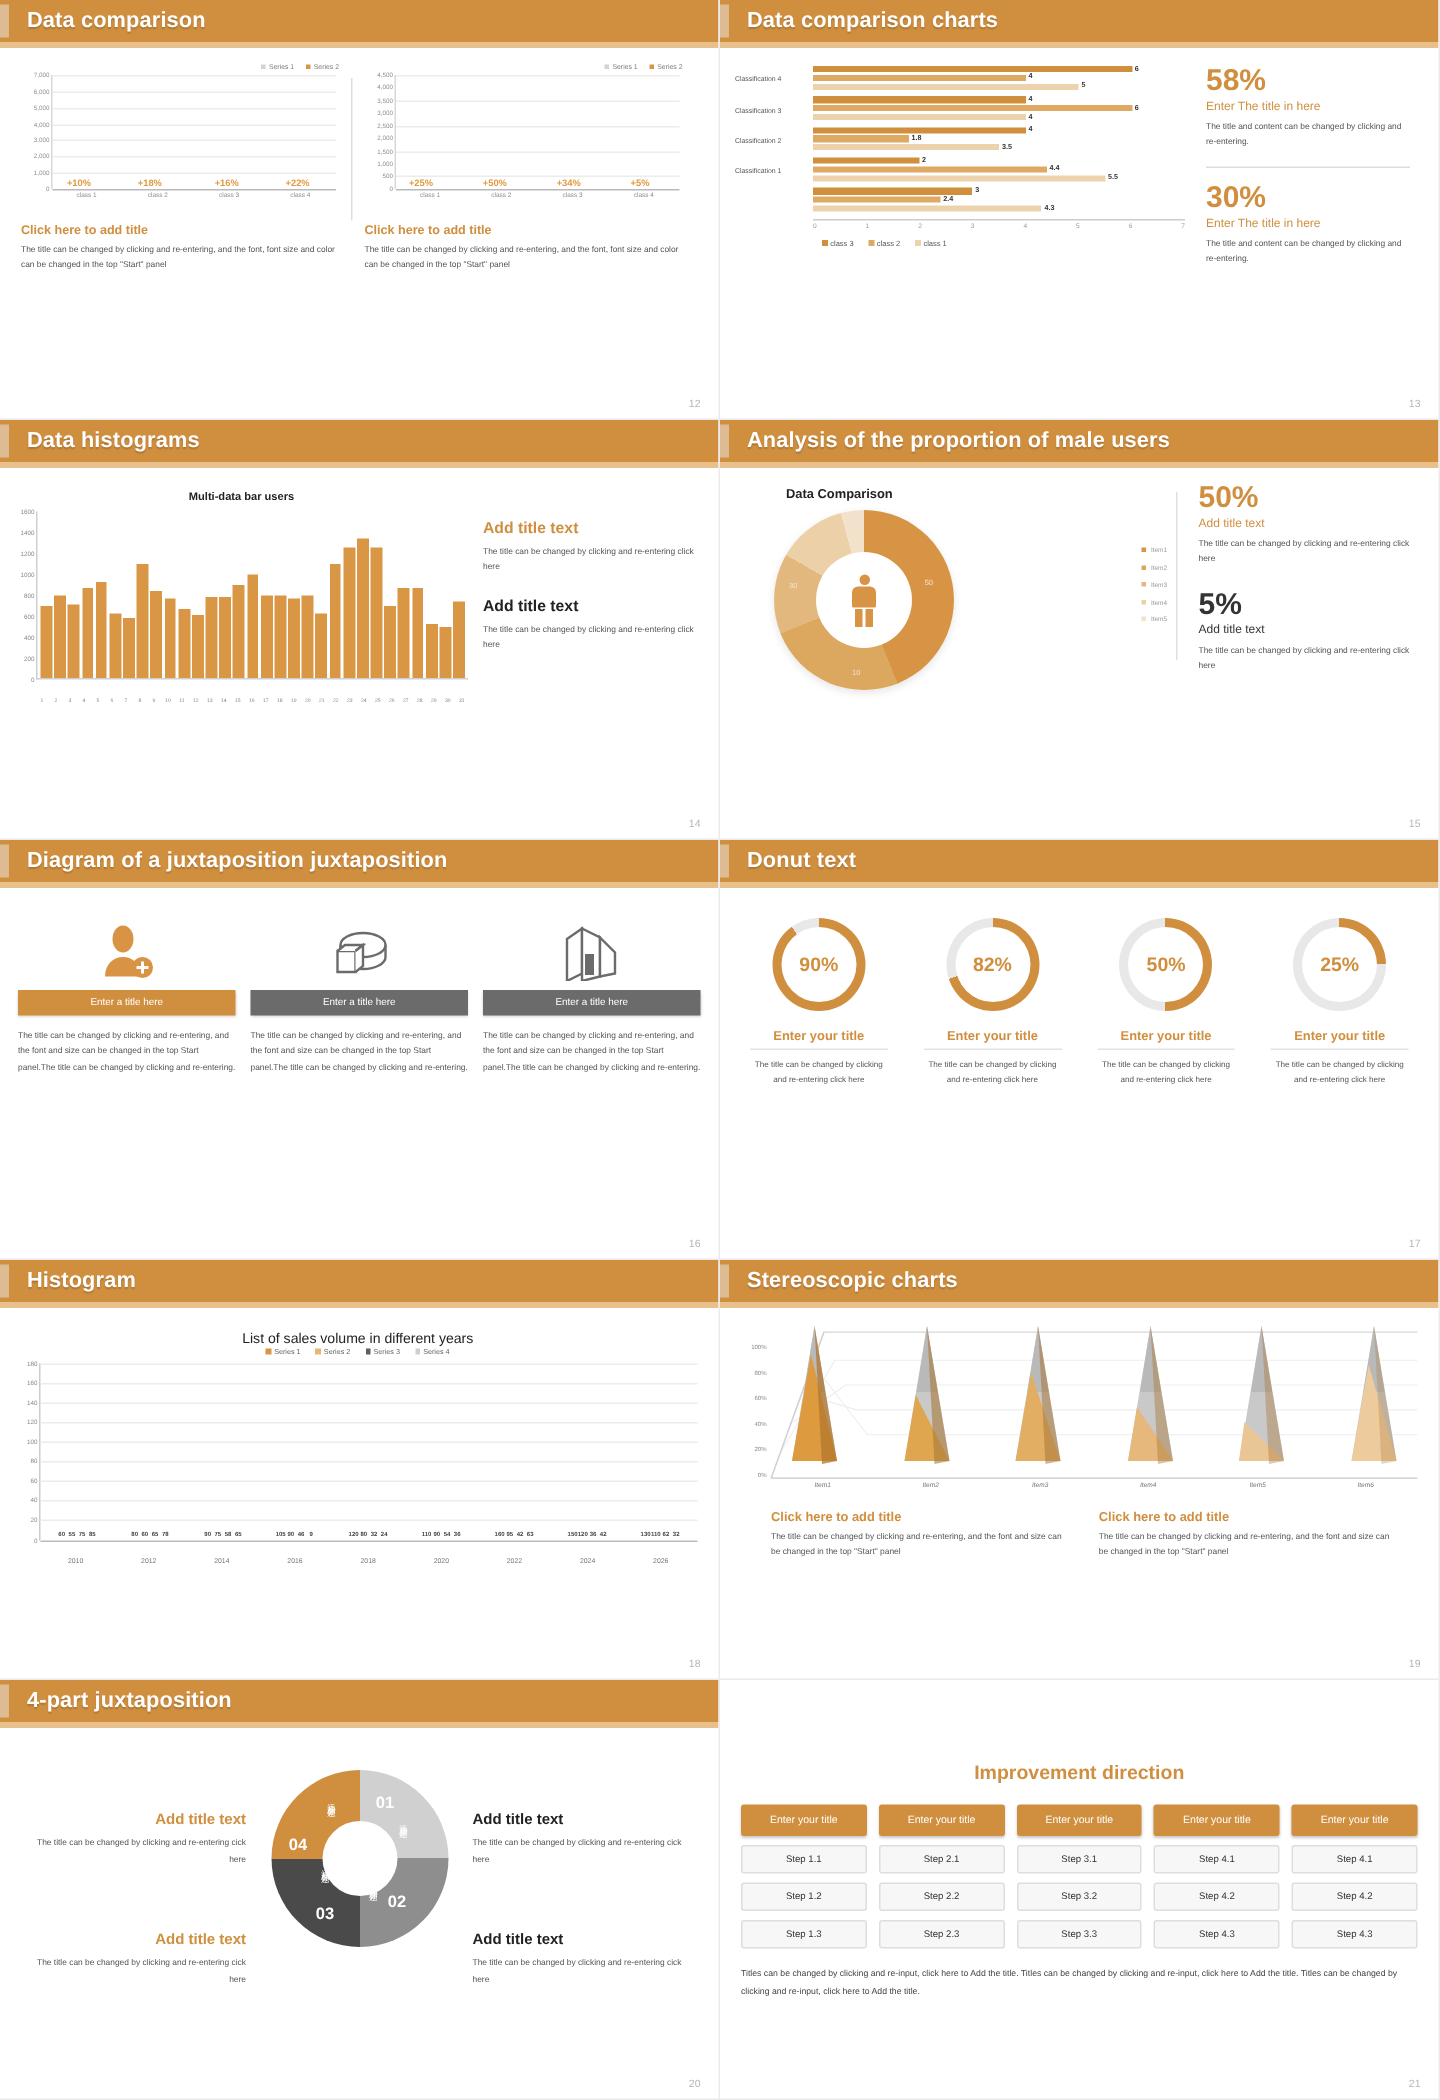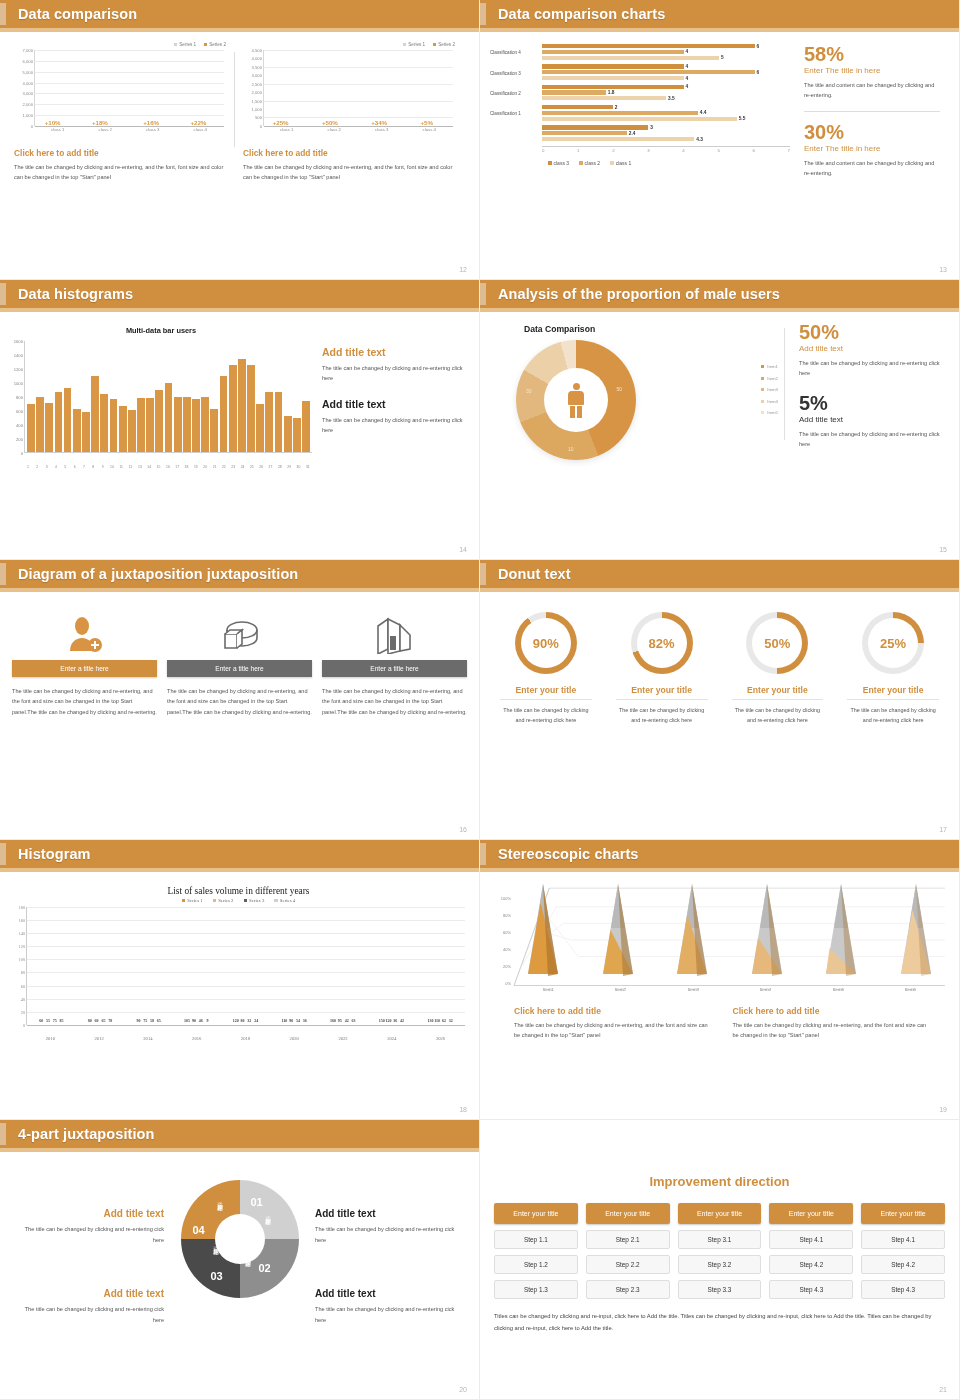--- a/index.html
+++ b/index.html
@@ -141,21 +141,21 @@
   .s17-col{ flex:1; text-align:center;}
   .ring{ width:62px;height:62px; border-radius:50%; margin:0 auto; position:relative;}
   .ring::after{ content:""; position:absolute; left:6px;top:6px;right:6px;bottom:6px; border-radius:50%; background:#fff;}
   .ring span{ position:absolute; left:0;right:0; top:50%; transform:translateY(-50%); z-index:2;
               font-size:13px; font-weight:bold; color:#d08f3f;}
   .s17-col h4{ color:#d08f3f; font-size:8.6px; font-weight:bold; margin:11px 0 4px 0;}
   .s17-line{ height:1px; background:#e3e3e3; margin:0 10px 5px 10px;}
   .s17-col p{ font-size:5.4px; color:#555; line-height:1.85; padding:0 12px;}
 
   
-  .s18{ padding:4px 10px 0 8px;font-family:Liberation Serif, serif;}
+  .s18{ padding:4px 10px 0 8px;}
   .h18-title{ text-align:center; font-size:9.4px; color:#222; margin:6px 0 2px 0;}
   .h18-leg{ display:flex; justify-content:center; gap:10px; font-size:4.8px; color:#666; margin-bottom:4px;}
   .h18-leg i{ display:inline-block; width:3.5px;height:3.5px;margin-right:2px;}
   .h18{ position:relative; height:140px;}
   .h18-ax{ position:absolute; left:0; top:0; bottom:22px; width:18px;}
   .h18-ax div{ position:absolute; right:1px; font-size:4.2px; color:#888; transform:translateY(-50%);}
   .h18-plot{ position:absolute; left:18px; right:4px; top:0; bottom:22px; border-left:.5px solid #ccc;}
   .h18-groups{ position:absolute; left:0;right:0;top:0;bottom:0; display:flex; justify-content:space-around; align-items:flex-end;}
   .h18-g{ display:flex; align-items:flex-end; gap:.8px; position:relative; }
   .h18-b{ width:6px; position:relative;}

